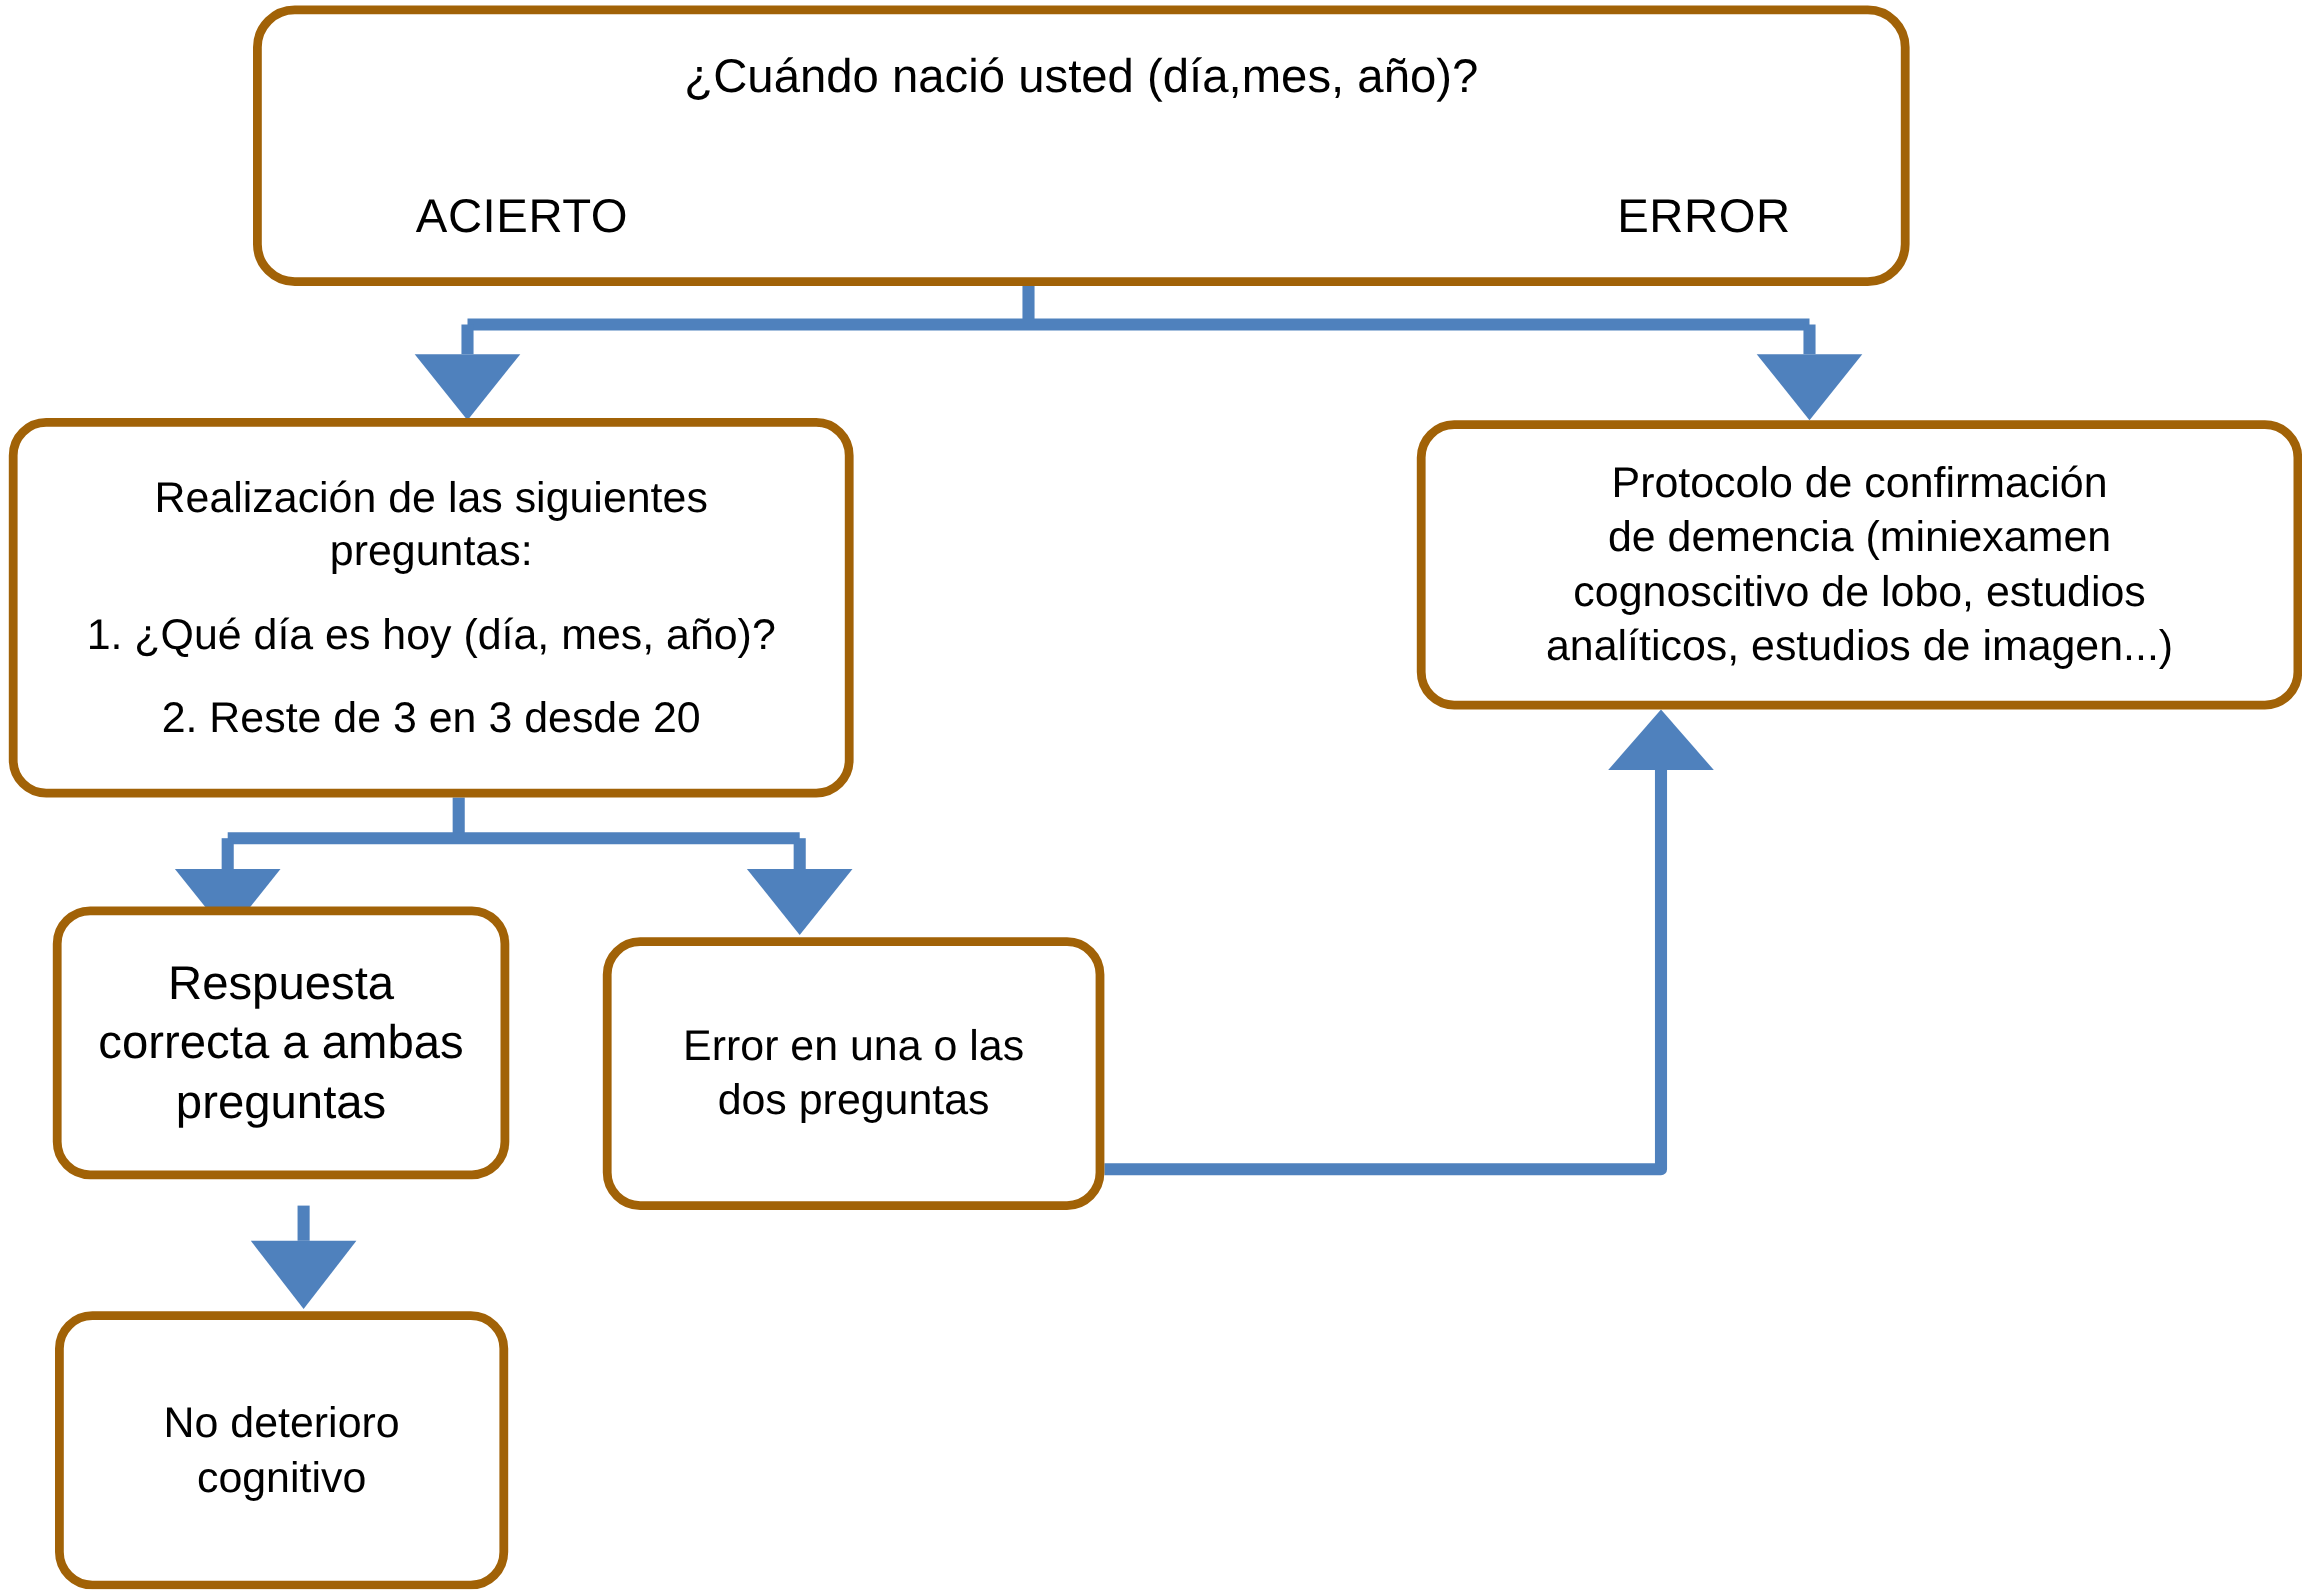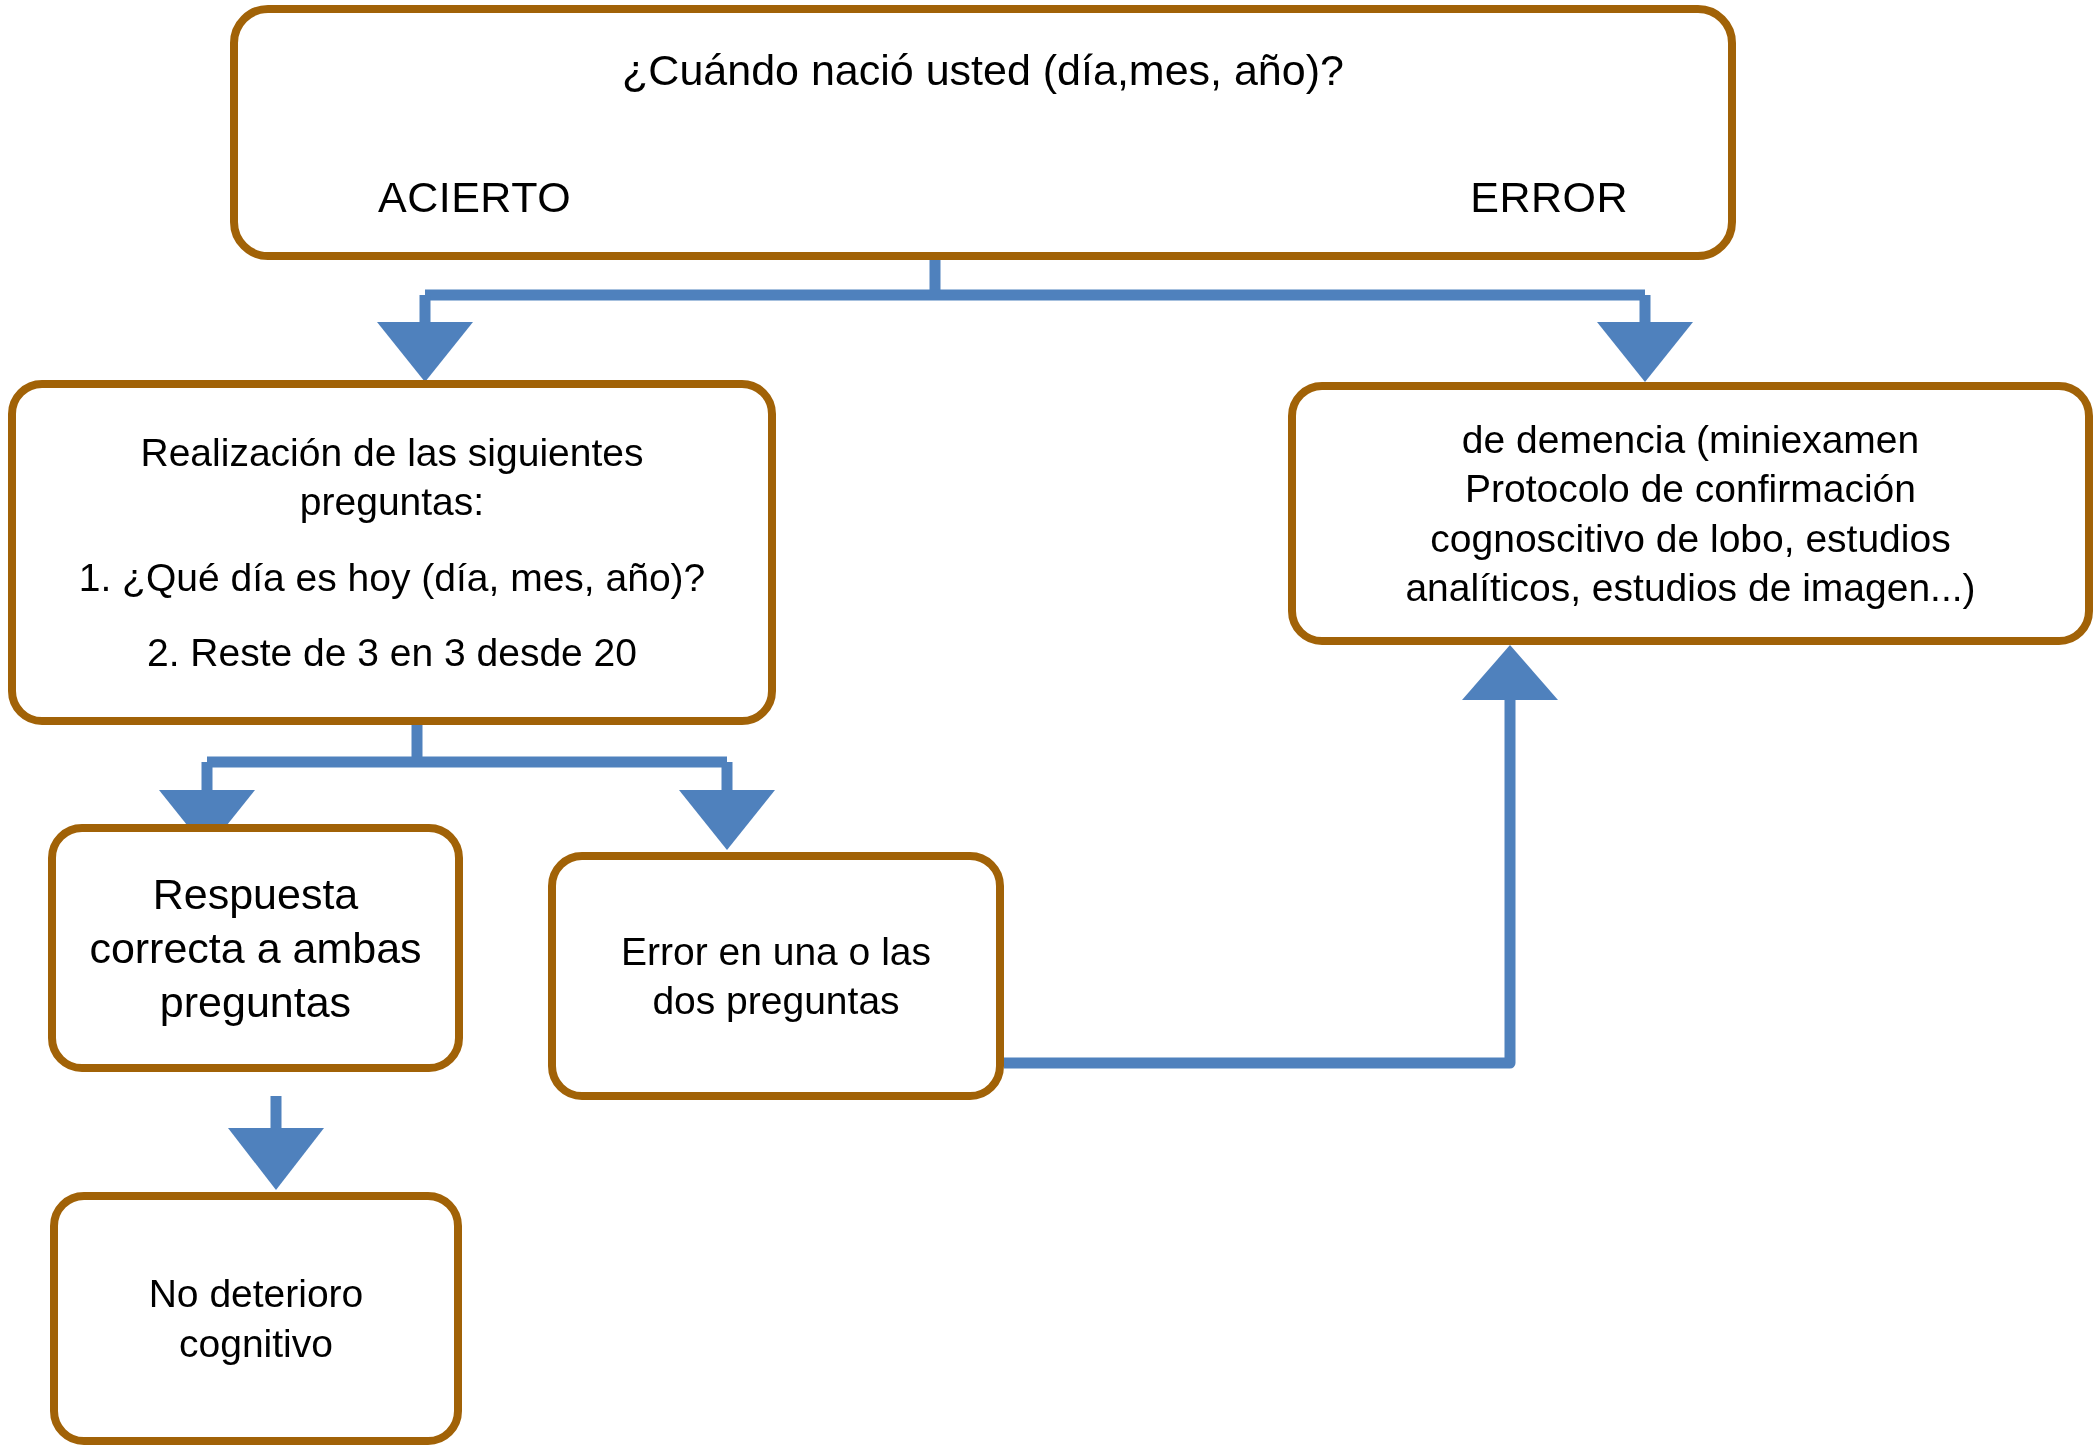--- a/index.html
+++ b/index.html
@@ -162,22 +162,22 @@
   </div>
 
   <div class="node" id="node-questions">
     <span class="line heading">Realización de las siguientes</span>
     <span class="line heading">preguntas:</span>
     <span class="line q1">1. ¿Qué día es hoy (día, mes, año)?</span>
     <span class="line q2">2. Reste de 3 en 3 desde 20</span>
   </div>
 
   <div class="node" id="node-protocol">
+    <span class="line">Protocolo de confirmación</span>
     <span class="line">de demencia (miniexamen</span>
-    <span class="line">Protocolo de confirmación</span>
     <span class="line">cognoscitivo de lobo, estudios</span>
     <span class="line">analíticos, estudios de imagen...)</span>
   </div>
 
   <div class="node" id="node-correct">
     <span class="line">Respuesta</span>
     <span class="line">correcta a ambas</span>
     <span class="line">preguntas</span>
   </div>
 

